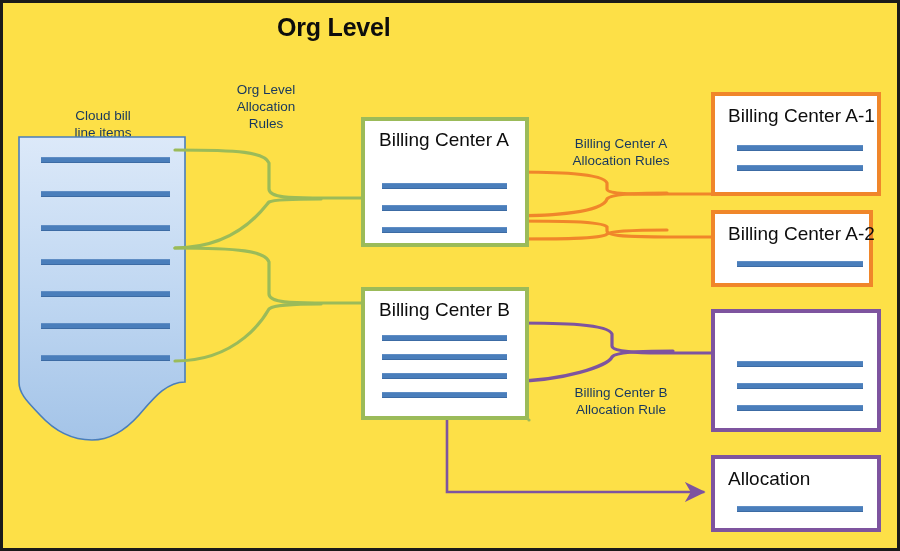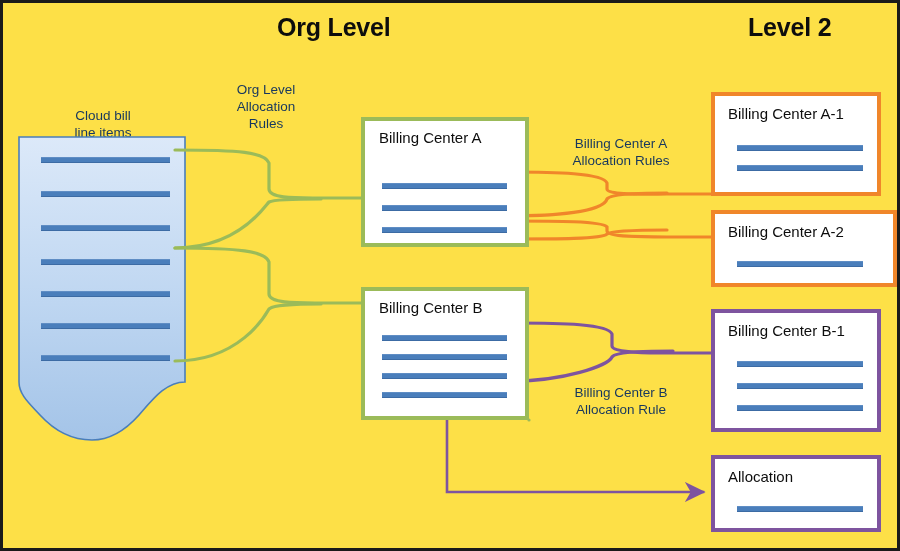--- a/index.html
+++ b/index.html
@@ -49,46 +49,45 @@
   #cap-bca    { left: 548px; top: 132px; width: 140px; }
   #cap-bcb    { left: 548px; top: 381px; width: 140px; }
 
   .box {
     position: absolute;
     box-sizing: border-box;
     background: #ffffff;
   }
   .box-title {
     position: absolute;
-    font-size: 15px;
+    font-size: 19px;
     color: #0d0d0d;
     white-space: nowrap;
   }
   .bline {
     position: absolute;
     height: 6px;
     background: #4a7ebb;
     border-top: 1px solid #5f8dc4;
     border-bottom: 1px solid #3c6ba4;
     box-sizing: border-box;
   }
   #bc-a  { left: 358px; top: 114px; width: 168px; height: 130px; border: 4px solid #9bbb59; }
   #bc-b  { left: 358px; top: 284px; width: 168px; height: 133px; border: 4px solid #9bbb59; }
   #bc-a1 { left: 708px; top: 89px;  width: 170px; height: 104px; border: 4px solid #f0862a; }
-  #bc-a2 { left: 708px; top: 207px; width: 186px; height: 77px;  border: 4px solid #f0862a; }
+  #bc-a2 { left: 708px; top: 207px; width: 162px; height: 77px;  border: 4px solid #f0862a; }
   #bc-b1 { left: 708px; top: 306px; width: 170px; height: 123px; border: 4px solid #7e549f; }
   #bc-un { left: 708px; top: 452px; width: 170px; height: 77px;  border: 4px solid #7e549f; }
 </style>
 </head>
 <body>
 
 <div id="canvas">
 
   <div class="heading" id="heading-org">Org Level</div>
-  <div class="heading" id="heading-lvl2">Level 2</div>
 
   <div class="caption" id="cap-cloud">Cloud bill
 line items</div>
   <div class="caption" id="cap-orgrule">Org Level
 Allocation
 Rules</div>
   <div class="caption" id="cap-bca">Billing Center A
 Allocation Rules</div>
   <div class="caption" id="cap-bcb">Billing Center B
 Allocation Rule</div>
@@ -187,21 +186,20 @@
     <div class="bline" style="left:22px; top:49px; width:126px;"></div>
     <div class="bline" style="left:22px; top:69px; width:126px;"></div>
   </div>
 
   <div class="box" id="bc-a2">
     <div class="box-title" style="left:13px; top:9px;">Billing Center A-2</div>
     <div class="bline" style="left:22px; top:47px; width:126px;"></div>
   </div>
 
   <div class="box" id="bc-b1">
-    <div class="box-title" style="left:13px; top:9px;">Billing Center B-1</div>
     <div class="bline" style="left:22px; top:48px; width:126px;"></div>
     <div class="bline" style="left:22px; top:70px; width:126px;"></div>
     <div class="bline" style="left:22px; top:92px; width:126px;"></div>
   </div>
 
   <div class="box" id="bc-un">
     <div class="box-title" style="left:13px; top:9px;">Allocation</div>
     <div class="bline" style="left:22px; top:47px; width:126px;"></div>
   </div>
 

